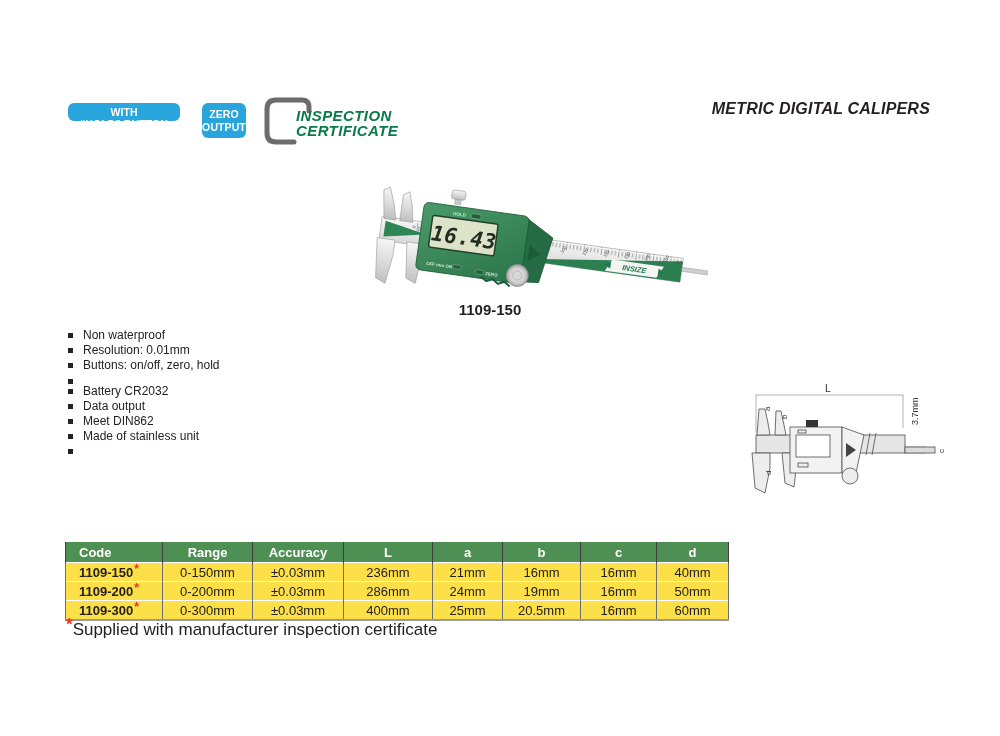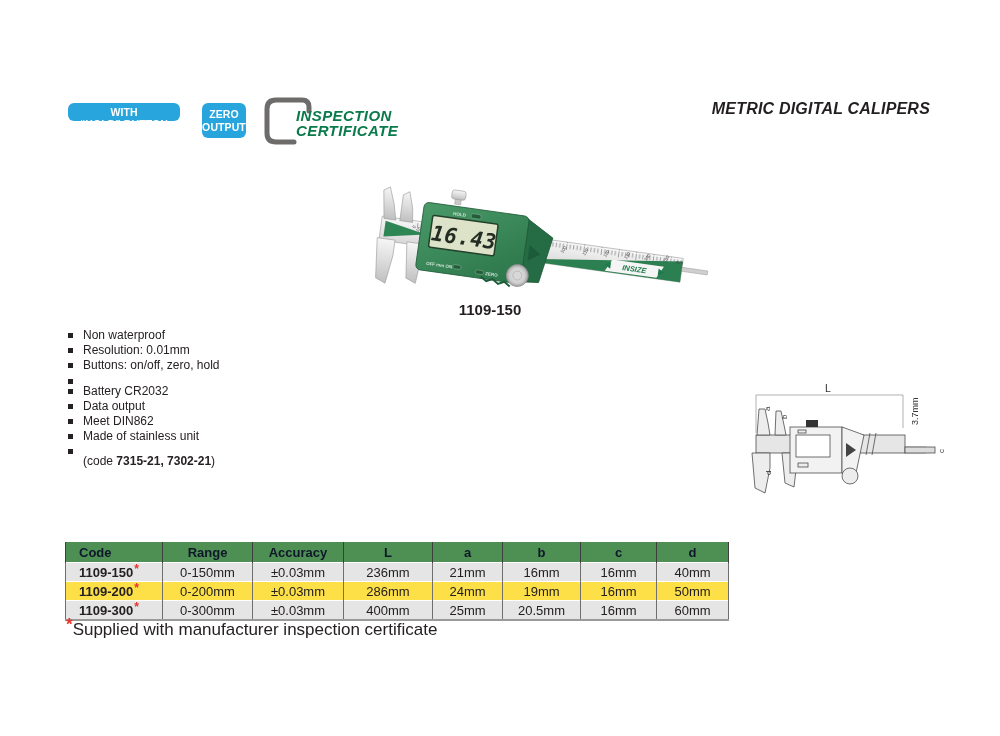--- a/index.html
+++ b/index.html
@@ -31,27 +31,27 @@
   .sq{width:5px;height:5px;background:#262122;margin:5px 10px 0 2px;flex:none;}
   .cont{margin-left:17px;}
   .cont b{font-weight:bold;}
 
   
   .drawing{position:absolute;left:742px;top:383px;width:215px;height:125px;}
 
   
   .spec{position:absolute;left:65px;top:542px;width:663px;border-collapse:collapse;
         table-layout:fixed;font-size:13px;}
-  .spec th{background:#4e9053;color:#0f172a;font-weight:bold;height:20px;padding:0;
+  .spec th{background:#4e9053;color:#ffffff;font-weight:bold;height:20px;padding:0;
            border-left:1px solid #3e3e3e;border-right:1px solid #3e3e3e;text-align:center;}
   .spec th.col-code{text-align:left;padding-left:13px;}
   .spec td{height:18px;padding:0;text-align:center;border-left:1px solid #6f6f6f;
            border-right:1px solid #6f6f6f;border-top:1px solid #fff;color:#242021;}
   .spec td.code{text-align:left;padding-left:13px;font-weight:bold;}
-  .spec tr.odd td{background:#e5e5e5;}
+  .spec tr.odd td{background:#fde047;}
   .spec tr.even td{background:#fde047;}
   .spec{border-bottom:2px solid #9a9a9a;}
   .star{color:#e8332a;font-weight:bold;}
   td .star{font-size:12px;position:relative;top:-4px;left:1px;}
 
   
   .footnote{position:absolute;left:66px;top:616px;display:flex;}
   .footnote .star{font-size:17px;line-height:1;}
   .fn-text{font-size:17px;padding-top:4px;}
 </style>
@@ -180,21 +180,20 @@
         <span class="sq"></span>
         <span>Meet DIN862</span>
       </div>
     <div class="feat">
         <span class="sq"></span>
         <span>Made of stainless unit</span>
       </div>
     <div class="feat">
         <span class="sq"></span>
       </div>
-    <div class="cont"><span>(code </span><b>7315-21, 7302-21</b><span>)</span></div>
   </div>
 
   <svg class="drawing" viewBox="0 0 215 125">
     <g stroke="#7d7d7d" stroke-width="0.6" fill="none">
       <path d="M14,12 H161 M14,12 V50 M161,12 V45 M163,64 H184 M163,70 H184"></path>
     </g>
     <g fill="#ededed" stroke="#4d4d4d" stroke-width="0.8">
       <rect x="14" y="52" width="149" height="18" fill="#e6e6e6"></rect>
       <rect x="163" y="64" width="30" height="6" fill="#dcdcdc"></rect>
       <path d="M128,50 L124,72 M134,50 L130,72" fill="none"></path>

